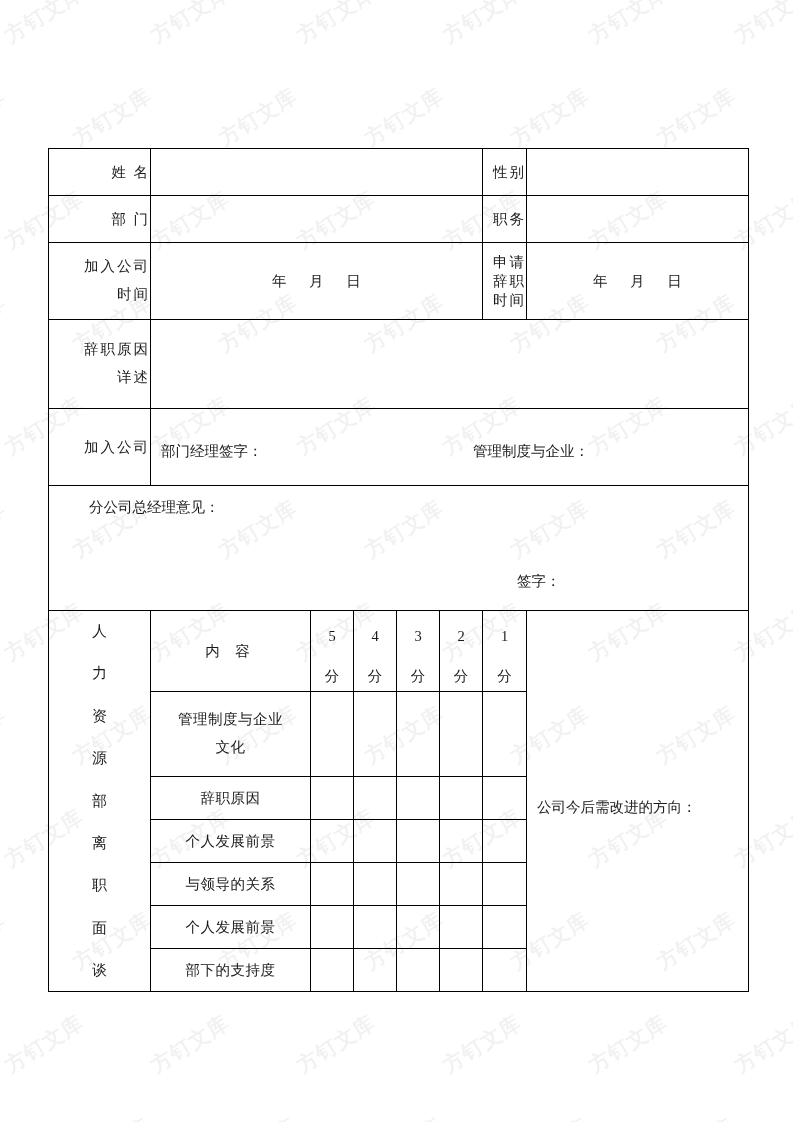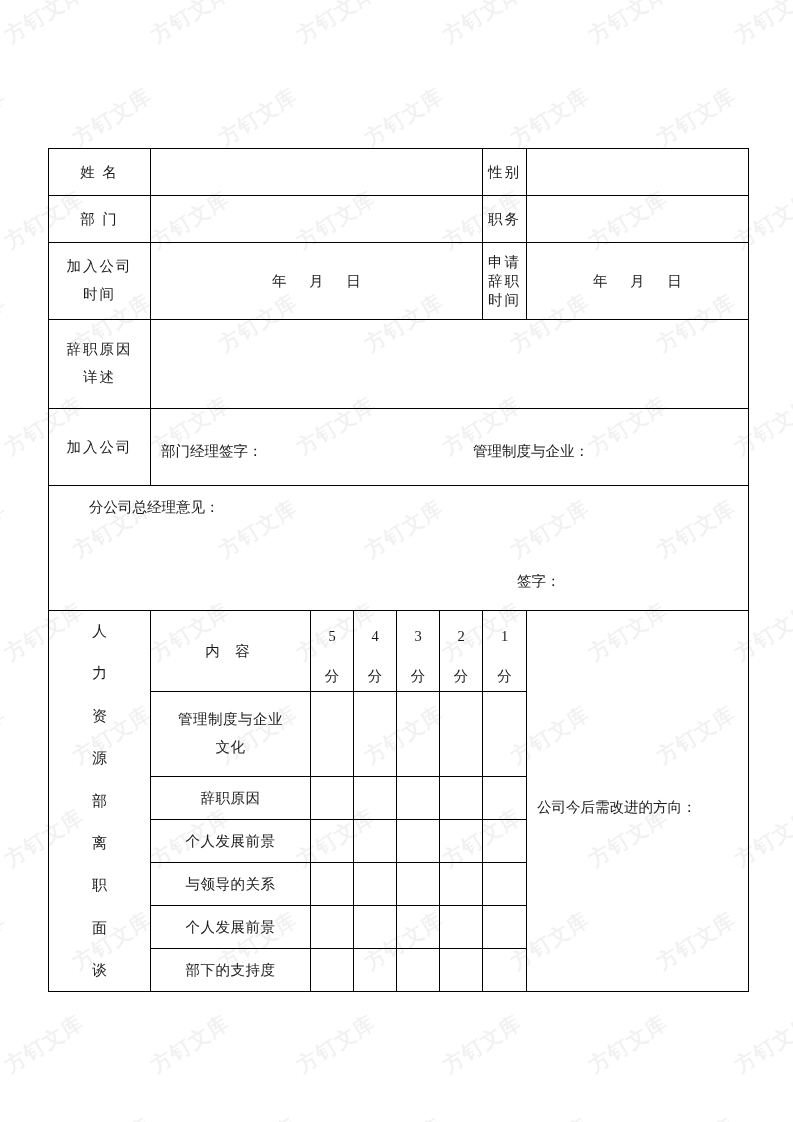--- a/index.html
+++ b/index.html
@@ -89,20 +89,21 @@
     padding: 0;
     font-size: 14.5px;
     vertical-align: middle;
     background: transparent;
   }
   .ctr { text-align: center; }
   .lft { text-align: left; }
 
   .cell-label {
     letter-spacing: 2px;
+    text-align: right;
   }
 
   
   .stack-line { display: block; line-height: 1.9; }
 
   
   .ymd {
     letter-spacing: 0.5px;
     word-spacing: 18px;
   }

